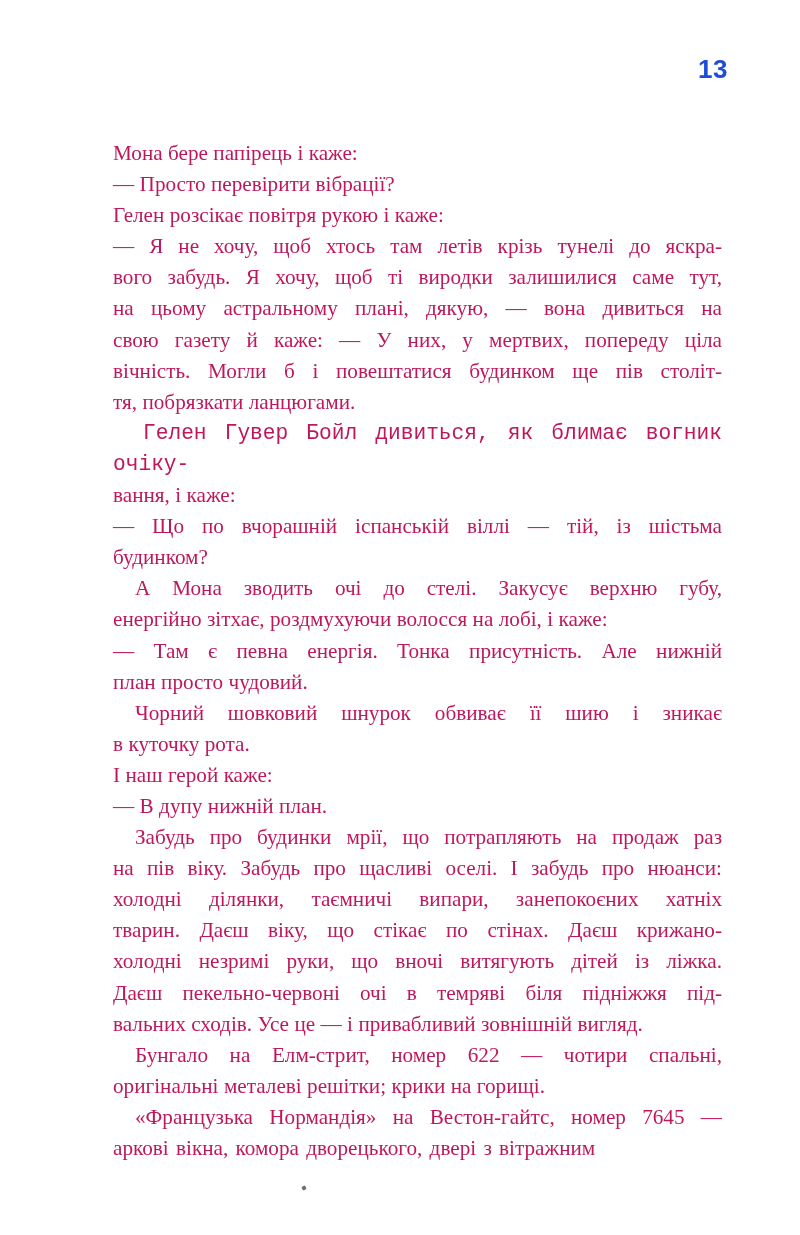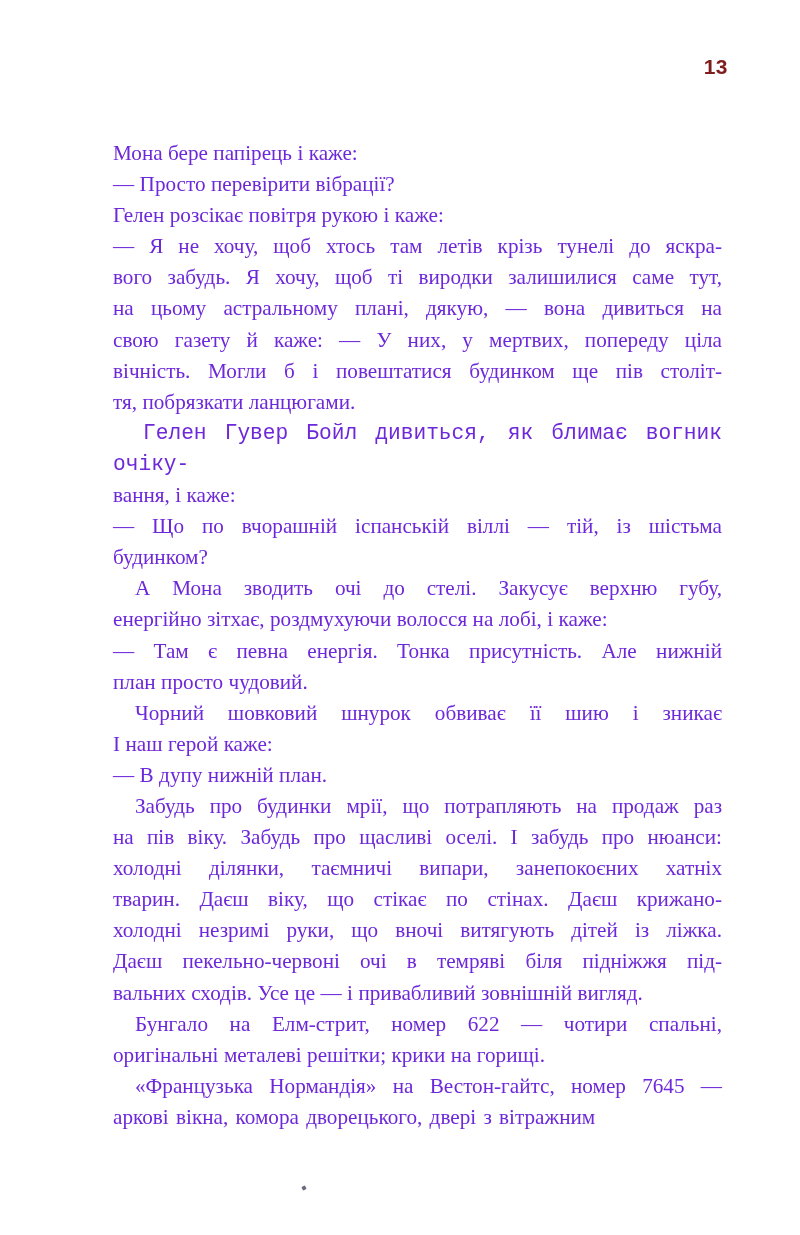--- a/index.html
+++ b/index.html
@@ -23,41 +23,41 @@
     background: #ffffff;
   }
 
   
   .folio {
     position: absolute;
     top: 56px;
     right: 72px;
     font-family: "Liberation Sans", "DejaVu Sans", sans-serif;
     font-weight: bold;
-    font-size: 21px;
+    font-size: 26px;
     letter-spacing: 0.5px;
-    color: #7f1d1d;
+    color: #1d4ed8;
     line-height: 1;
   }
 
   
   .textblock {
     position: absolute;
     left: 113px;
     top: 138px;
     width: 609px;
   }
 
   .para {
     margin: 0;
     font-size: 21.2px;
     line-height: 31.1px;
     text-align: justify;
     text-justify: inter-word;
-    color: #6d28d9;
+    color: #be185d;
     text-indent: 0;
     hyphens: none;
     word-spacing: 0.1px;
   }
 
   
   .para.flush { text-indent: 0; }
 
   
   .ln {
@@ -138,20 +138,21 @@
       <span class="ln end">енергійно зітхає, роздмухуючи волосся на лобі, і каже:</span>
     </p>
 
     <p class="para flush">
       <span class="ln">— Там є певна енергія. Тонка присутність. Але нижній</span>
       <span class="ln end">план просто чудовий.</span>
     </p>
 
     <p class="para flush">
       <span class="ln ind loose">Чорний шовковий шнурок обвиває її шию і зникає</span>
+      <span class="ln end">в куточку рота.</span>
     </p>
 
     <p class="para flush">
       <span class="ln end">І наш герой каже:</span>
     </p>
 
     <p class="para flush">
       <span class="ln end">— В дупу нижній план.</span>
     </p>
 

